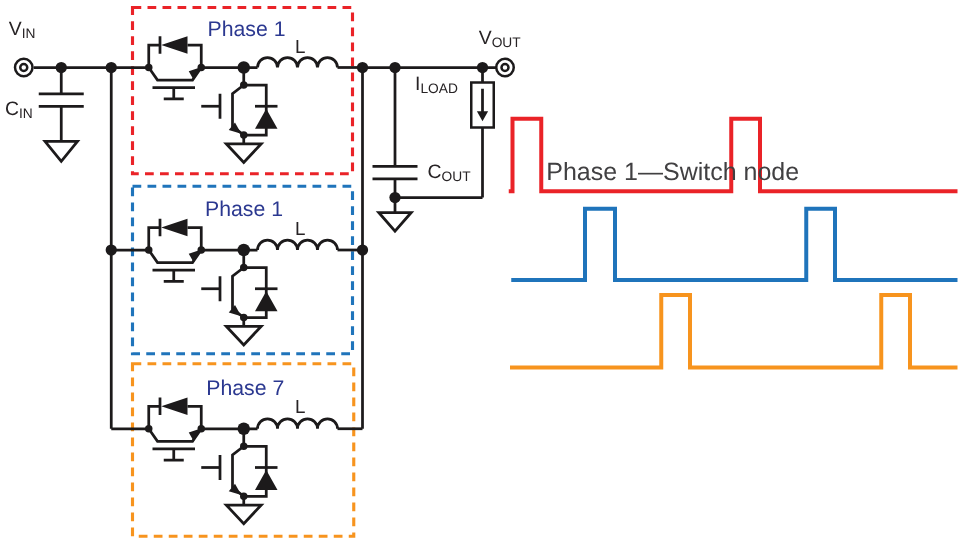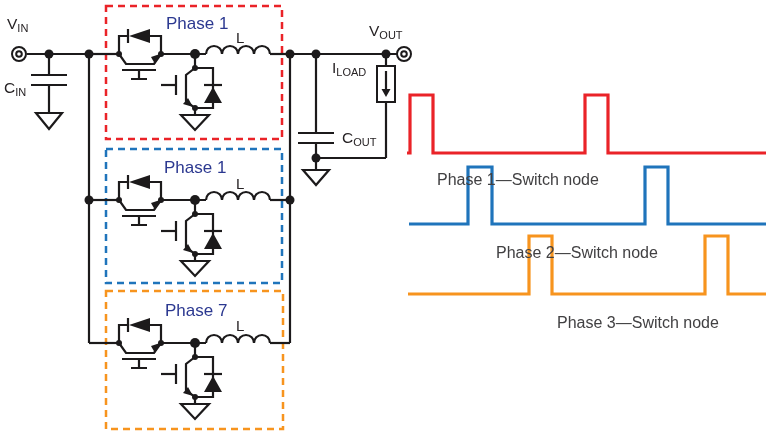--- a/index.html
+++ b/index.html
@@ -5,21 +5,21 @@
   html,body{margin:0;padding:0;background:#fff;}
   .canvas{
     position:relative;width:770px;height:437px;background:#fff;overflow:hidden;
     font-family:"Liberation Sans",sans-serif;
   }
   .canvas svg{position:absolute;left:0;top:0;}
   .lbl{position:absolute;color:#272325;font-size:15.5px;line-height:1;white-space:nowrap;}
   .lbl sub{font-size:11px;vertical-align:-0.25em;line-height:1;}
   .phase-lbl{position:absolute;font-size:17px;line-height:1;white-space:nowrap;}
   .l-lbl{position:absolute;font-size:15px;color:#272325;line-height:1;}
-  .wf-lbl{position:absolute;font-size:16px;line-height:1;white-space:nowrap;margin-top:44px;}
+  .wf-lbl{position:absolute;font-size:20px;line-height:1;white-space:nowrap;}
 </style>
 </head>
 <body>
 
 <div class="canvas">
 
   <svg width="770" height="437" viewBox="0 0 770 437" xmlns="http://www.w3.org/2000/svg">
 
     <defs>
 
@@ -97,29 +97,27 @@
       <path d="M386,102 V158"></path>
     </g>
 
     <path fill="none" stroke-width="3.2" d="M407,153 L410,153 L410,95 L433,95 L433,153 L585,153 L585,95 L608,95 L608,153 L766,153" stroke="#EA2328"></path>
     <path fill="none" stroke-width="3.2" d="M409,224 L468,224 L468,167 L492,167 L492,224 L645,224 L645,167 L668,167 L668,224 L766,224" stroke="#1F74BB"></path>
     <path fill="none" stroke-width="3.2" d="M408,294 L529,294 L529,236 L552,236 L552,294 L705,294 L705,236 L728,236 L728,294 L766,294" stroke="#F7941E"></path>
   </svg>
 
   <div class="lbl" style="left:7px;top:16px"><span>V</span><sub>IN</sub></div>
   <div class="lbl" style="left:4px;top:80px"><span>C</span><sub>IN</sub></div>
-  <div class="lbl" style="left:369px;top:23px"><span>V</span><sub>OUT</sub></div>
+  <div class="lbl" style="left:383px;top:23px"><span>V</span><sub>OUT</sub></div>
   <div class="lbl" style="left:332px;top:60px"><span>I</span><sub>LOAD</sub></div>
   <div class="lbl" style="left:342px;top:130px"><span>C</span><sub>OUT</sub></div>
 
   <div class="phase-lbl" style="left: 166px; top: 15px; color: rgb(43, 56, 144); text-align: right;">Phase 1</div>
   <div class="phase-lbl" style="left: 164px; top: 159px; color: rgb(43, 56, 144);">Phase 1</div>
   <div class="phase-lbl" style="left: 165px; top: 302px; color: rgb(43, 56, 144);">Phase 7</div>
 
   <div class="l-lbl" style="left:236px;top:30px">L</div>
   <div class="l-lbl" style="left:236px;top:176px">L</div>
   <div class="l-lbl" style="left:236px;top:318px">L</div>
 
   <div class="wf-lbl" style="left: 437px; top: 128px; color: rgb(65, 64, 66);">Phase 1—Switch node</div>
-  <div class="wf-lbl" style="left: 496px; top: 201px; color: rgb(65, 64, 66);">Phase 2—Switch node</div>
-  <div class="wf-lbl" style="left: 557px; top: 271px; color: rgb(65, 64, 66);">Phase 3—Switch node</div>
 
 </div>
 
 </body></html>

